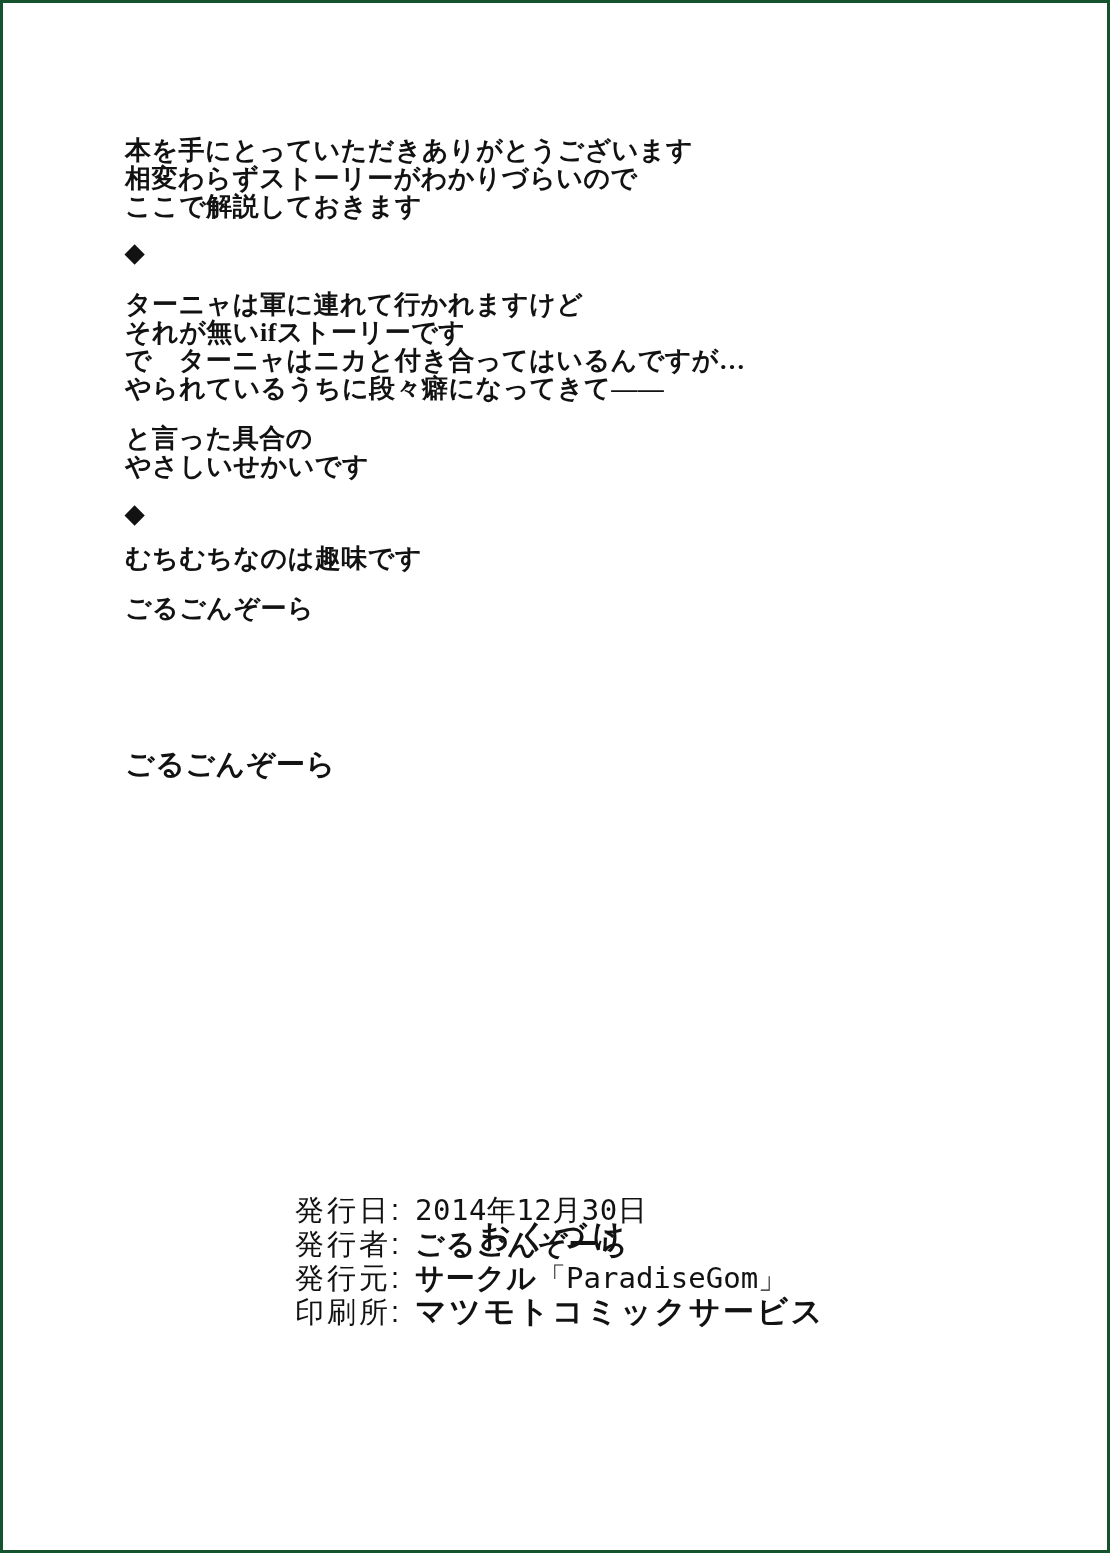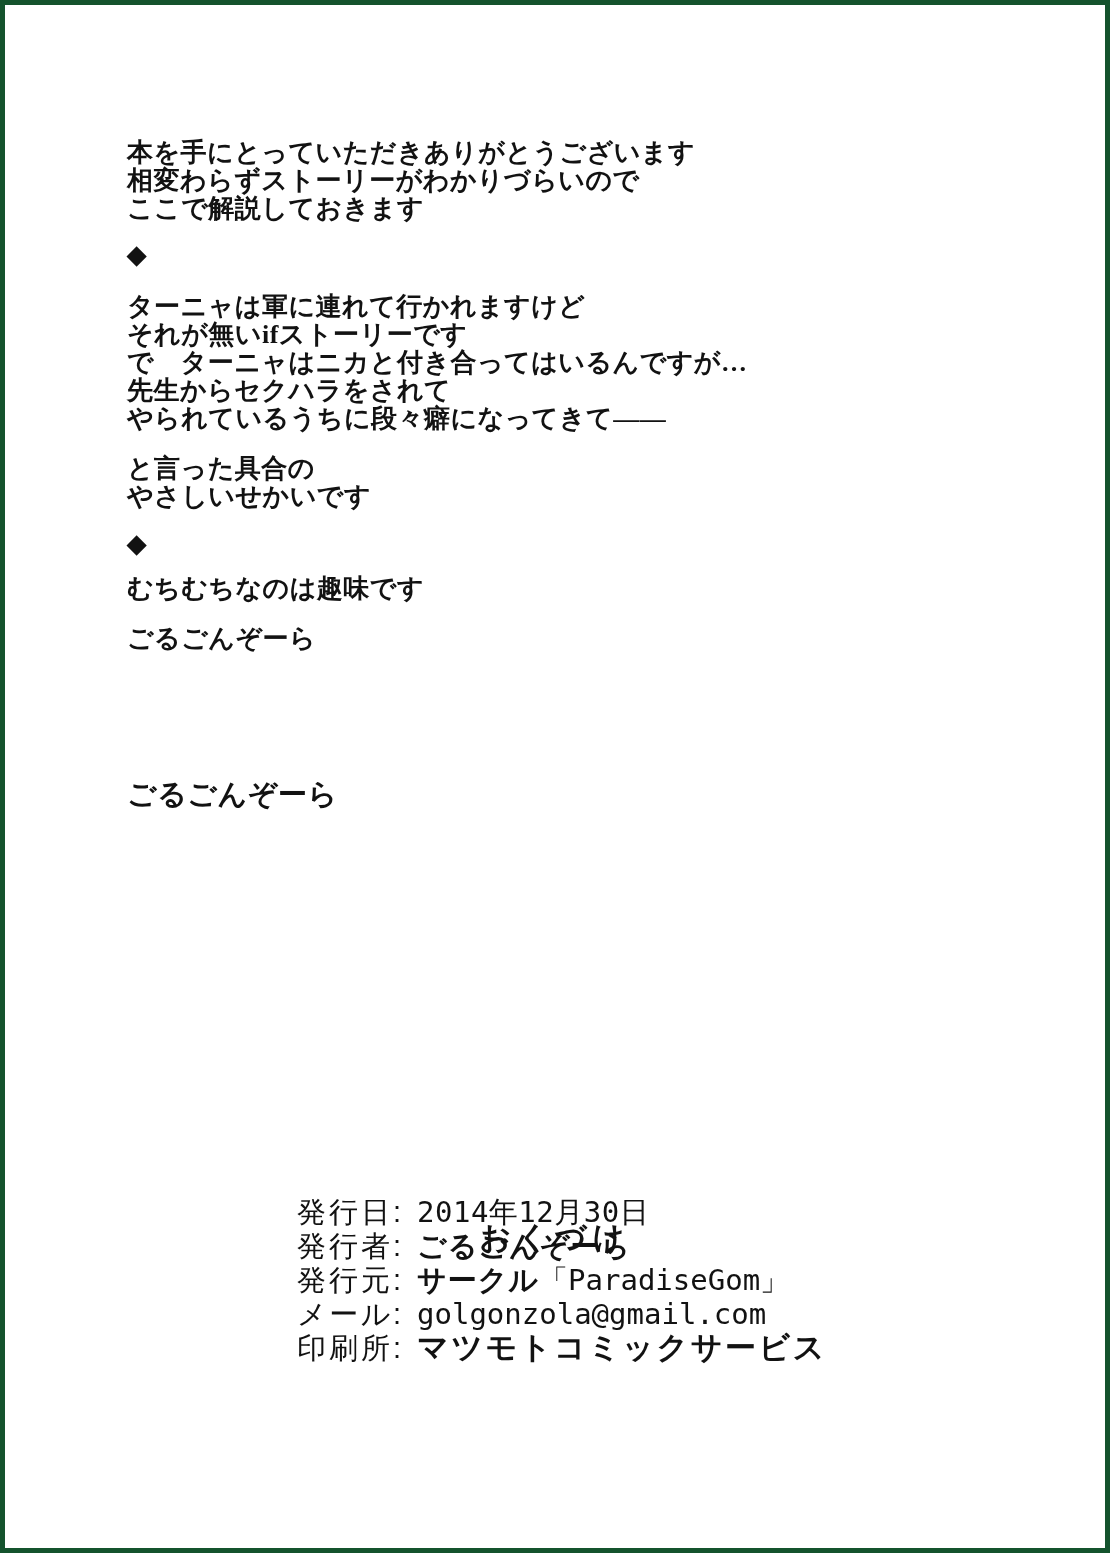--- a/index.html
+++ b/index.html
@@ -1,21 +1,21 @@
 <!DOCTYPE html>
 <html><head>
 <meta charset="utf-8">
 <style>
   html, body { margin: 0; padding: 0; background: #ffffff; }
   .page {
     position: relative;
     width: 1110px;
     height: 1553px;
     background: #ffffff;
-    border: 5px solid #14532d;
+    border: 3px solid #14532d;
     box-sizing: border-box;
     overflow: hidden;
     color: #121212;
     font-family: "Liberation Serif", serif;
   }
 
   
   .afterword {
     position: absolute;
     left: 122px;
@@ -90,21 +90,20 @@
 
     <div class="divider">◆</div>
 
     <div class="p-setup">
       <div class="line">ターニャは軍に連れて行かれますけど</div>
       <div class="line">それが無いifストーリーです</div>
     </div>
 
     <div class="p-detail">
       <div class="line">で　ターニャはニカと付き合ってはいるんですが…</div>
-      <div class="line">先生からセクハラをされて</div>
       <div class="line">やられているうちに段々癖になってきて――</div>
     </div>
 
     <div class="p-conclusion">
       <div class="line">と言った具合の</div>
       <div class="line">やさしいせかいです</div>
     </div>
 
     <div class="divider divider-2">◆</div>
 
@@ -114,17 +113,16 @@
 
     <div class="p-signature line">ごるごんぞーら</div>
   </section>
 
   <div class="colophon-title">おくづけ</div>
 
   <section class="colophon-rows">
     <div class="crow"><span class="clabel">発行日:</span><span class="cvalue v-date">2014年12月30日</span></div>
     <div class="crow"><span class="clabel">発行者:</span><span class="cvalue v-serif">ごるごんぞーら</span></div>
     <div class="crow"><span class="clabel">発行元:</span><span class="cvalue v-serif">サークル</span><span class="cvalue v-latin">「ParadiseGom」</span></div>
-    <div class="crow"><span class="clabel">メール:</span><span class="cvalue v-email">golgonzola@gmail.com</span></div>
     <div class="crow"><span class="clabel">印刷所:</span><span class="cvalue v-printer">マツモトコミックサービス</span></div>
   </section>
 
 </div>
 
 </body></html>

